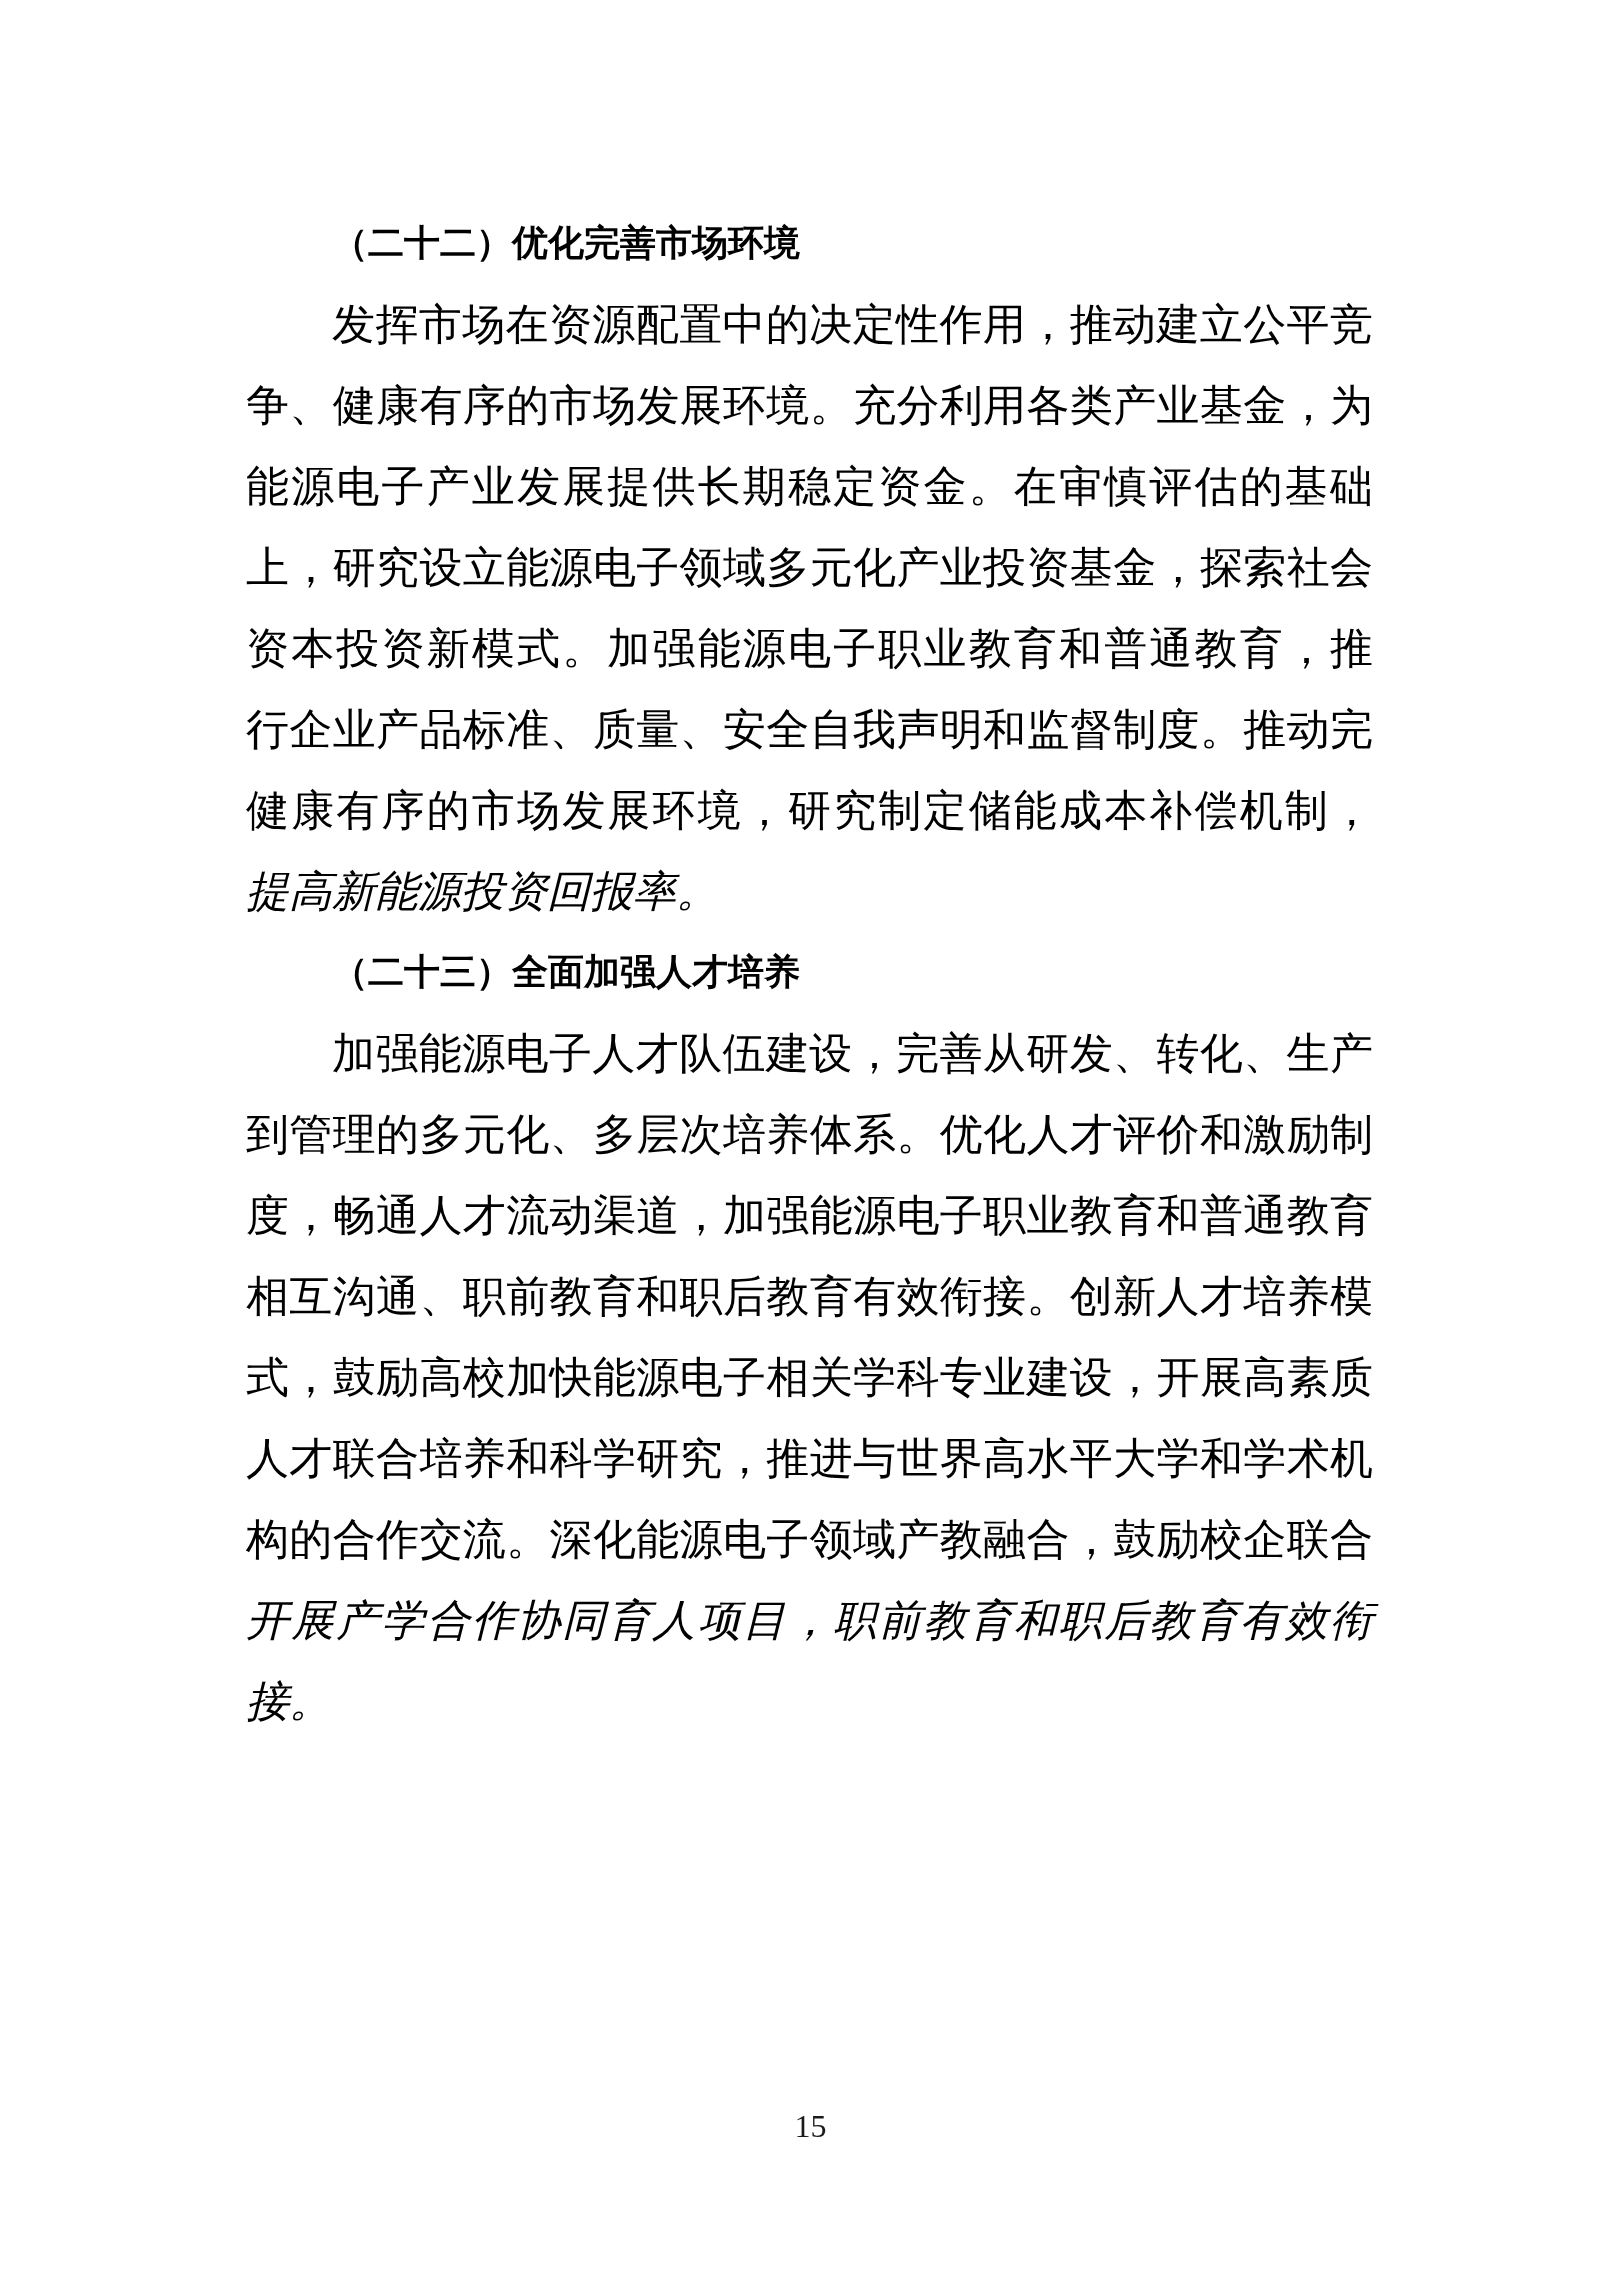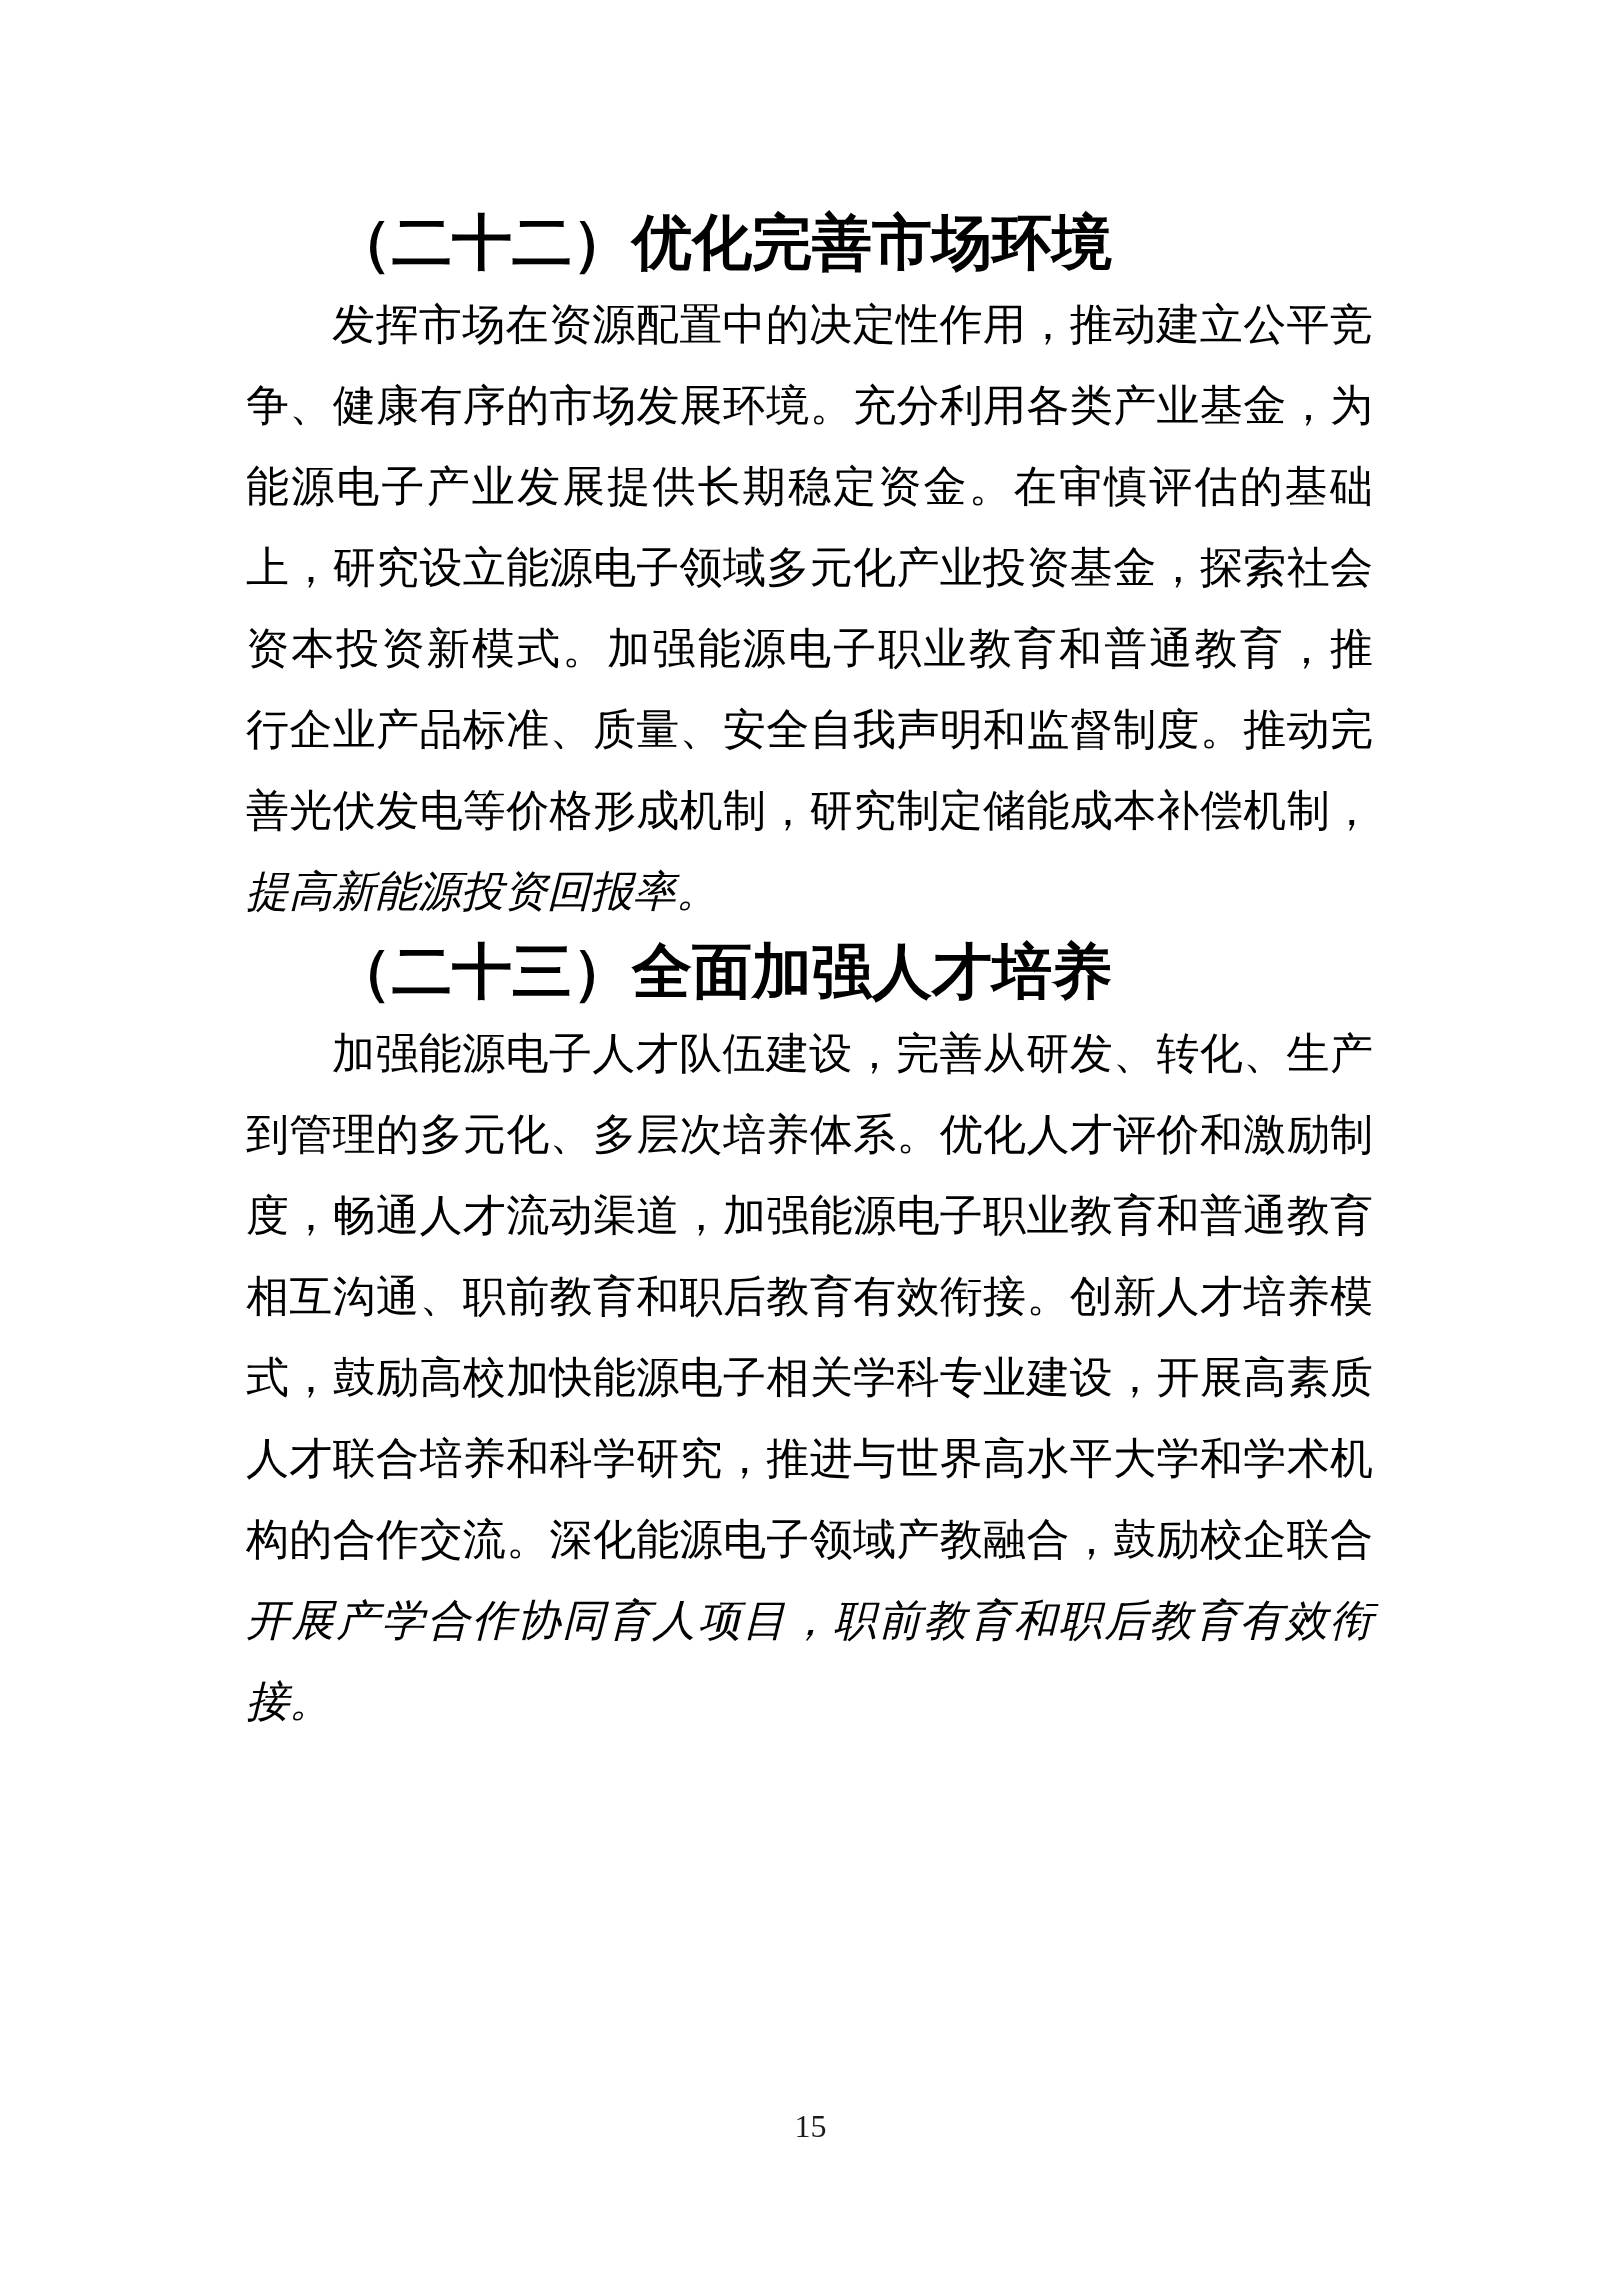--- a/index.html
+++ b/index.html
@@ -38,21 +38,21 @@
     box-sizing: border-box;
   }
   .line.last {
     text-align-last: left;
     font-style: italic;
   }
   .heading {
     display: block;
     height: 81px;
     line-height: 81px;
-    font-size: 60px;
+    font-size: 36px;
     font-weight: bold;
     padding-left: 86px;
     box-sizing: border-box;
     text-align: left;
     text-align-last: left;
     color: #000000;
   }
   .page-number {
     position: absolute;
     top: 2109px;
@@ -72,21 +72,21 @@
   <div class="text-block">
 
     <div class="heading">（二十二）优化完善市场环境</div>
 
     <div class="line first">发挥市场在资源配置中的决定性作用，推动建立公平竞</div>
     <div class="line">争、健康有序的市场发展环境。充分利用各类产业基金，为</div>
     <div class="line">能源电子产业发展提供长期稳定资金。在审慎评估的基础</div>
     <div class="line">上，研究设立能源电子领域多元化产业投资基金，探索社会</div>
     <div class="line">资本投资新模式。加强能源电子职业教育和普通教育，推</div>
     <div class="line">行企业产品标准、质量、安全自我声明和监督制度。推动完</div>
-    <div class="line">善光伏发电等价格形成机制，研究制定储能成本补偿机制，</div>
+    <div class="line">健康有序的市场发展环境，研究制定储能成本补偿机制，</div>
     <div class="line last">提高新能源投资回报率。</div>
 
     <div class="heading">（二十三）全面加强人才培养</div>
 
     <div class="line first">加强能源电子人才队伍建设，完善从研发、转化、生产</div>
     <div class="line">到管理的多元化、多层次培养体系。优化人才评价和激励制</div>
     <div class="line">度，畅通人才流动渠道，加强能源电子职业教育和普通教育</div>
     <div class="line">相互沟通、职前教育和职后教育有效衔接。创新人才培养模</div>
     <div class="line">式，鼓励高校加快能源电子相关学科专业建设，开展高素质</div>
     <div class="line">人才联合培养和科学研究，推进与世界高水平大学和学术机</div>

